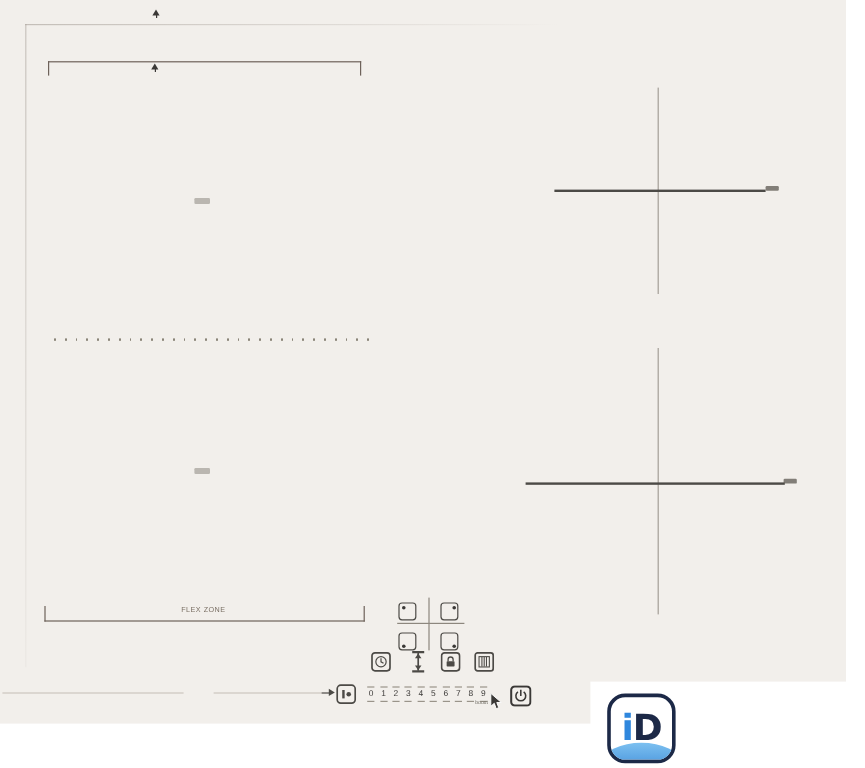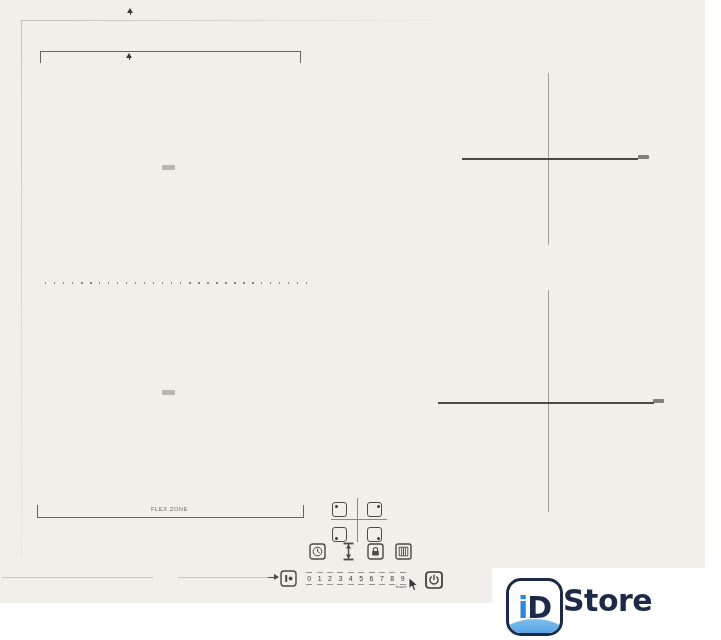--- a/index.html
+++ b/index.html
@@ -186,15 +186,14 @@
   </div>
 
   <div class="abs logo-area"></div>
   <div class="abs badge">
     <span class="swoosh"></span>
     <span class="badge-text">
         <span class="letter-i">i</span>
         <span class="letter-d">D</span>
       </span>
   </div>
-  <div class="abs store-text">Store</div>
 
 </div>
 
 </body></html>

